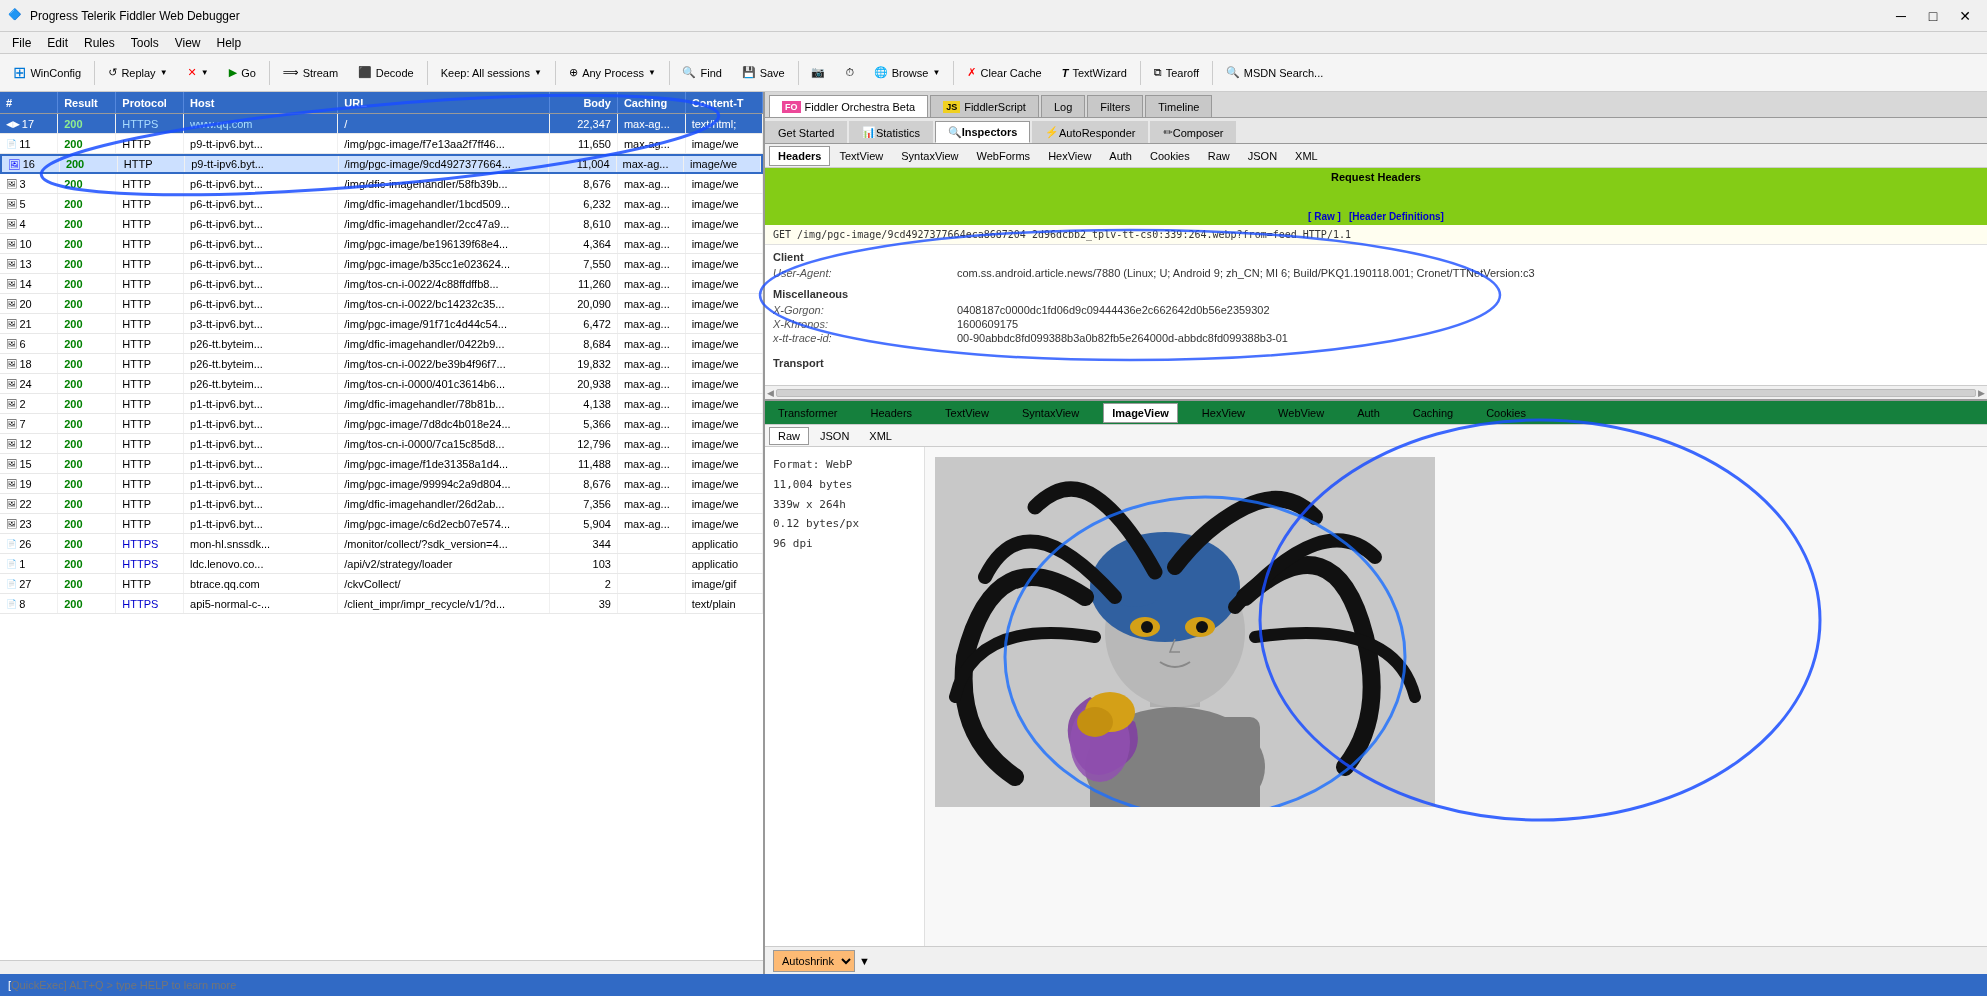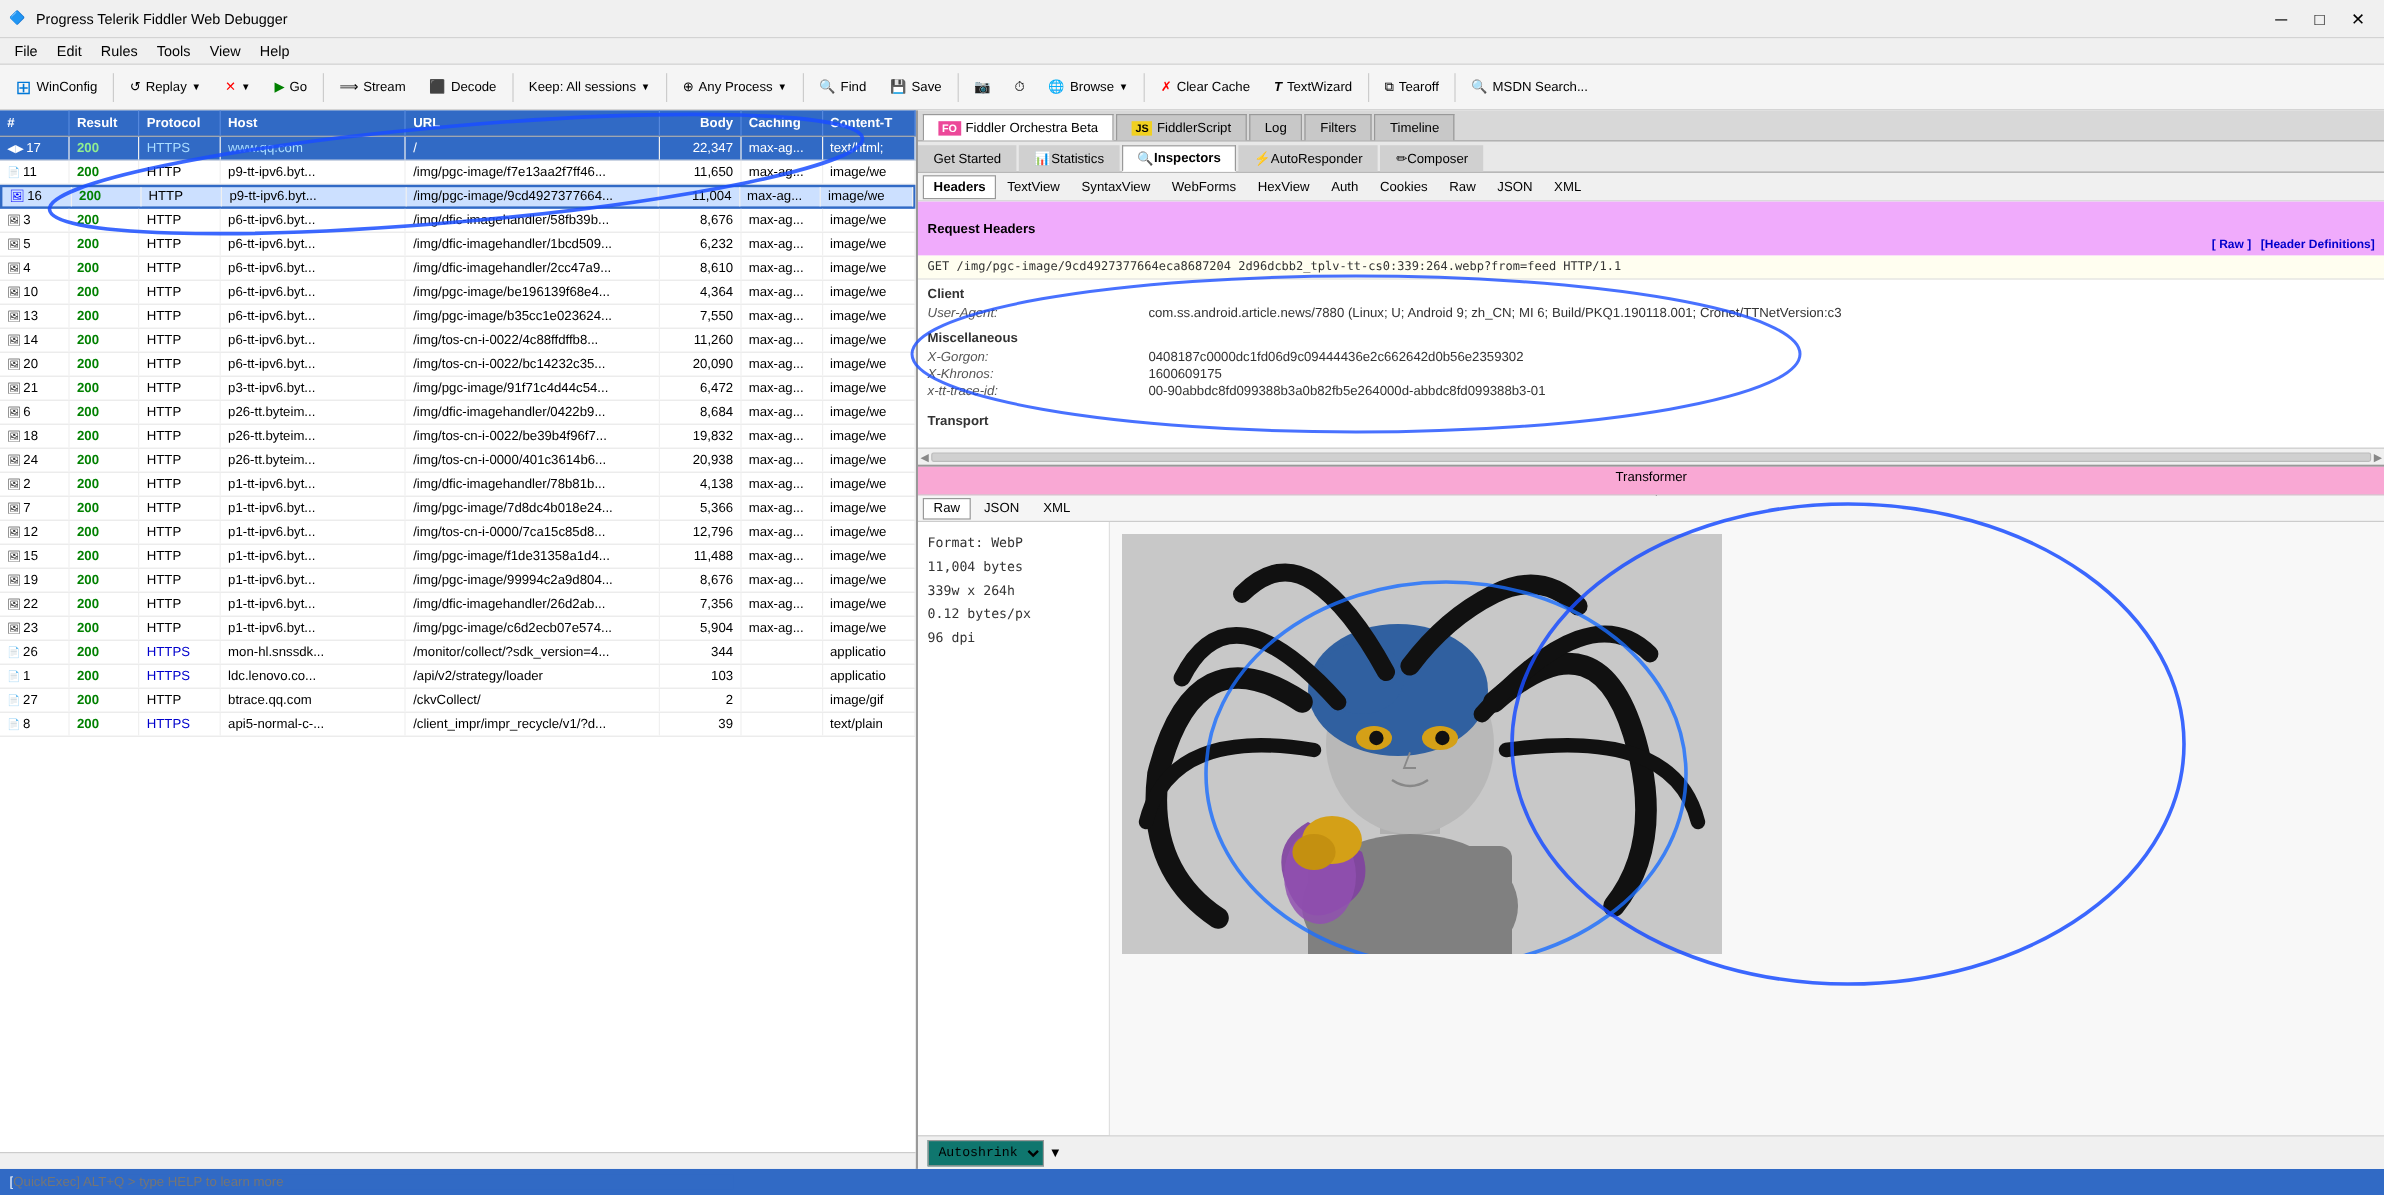--- a/index.html
+++ b/index.html
@@ -60,34 +60,34 @@
     .panel-tab { padding: 4px 12px; font-size: 11px; cursor: pointer; border: 1px solid transparent; border-bottom: none; background: #d0d0d0; margin-right: 2px; height: 22px; display: flex; align-items: center; }
     .panel-tab.active { background: white; border-color: #999; border-bottom: 1px solid white; font-weight: bold; }
     
     
     .inspector-tabs { display: flex; background: #f0f0f0; border-bottom: 1px solid #ccc; height: 24px; align-items: center; padding: 0 4px; flex-wrap: wrap; }
     .inspector-tab { padding: 2px 8px; font-size: 11px; cursor: pointer; border: 1px solid transparent; height: 20px; display: flex; align-items: center; }
     .inspector-tab.active { background: white; border-color: #999; font-weight: bold; }
     
     
     .request-section { background: white; border-bottom: 2px solid #999; flex-shrink: 0; }
-    .section-header { background: #f0abfc; padding: 3px 8px; font-weight: bold; font-size: 11px; display: flex; justify-content: space-between; align-items: center; }
+    .section-header { background: #84cc16; padding: 3px 8px; font-weight: bold; font-size: 11px; display: flex; justify-content: space-between; align-items: center; flex-direction: column; }
     .section-header-links { display: flex; gap: 8px; color: #0000cc; cursor: pointer; font-size: 10px; margin-top: 28px; }
     .request-url { padding: 4px 8px; font-family: monospace; font-size: 10px; color: #333; background: #fffef0; border-bottom: 1px solid #e0e0e0; word-break: break-all; }
     
     .headers-content { padding: 6px 8px; max-height: 180px; overflow-y: auto; font-size: 11px; }
     .header-group { margin-bottom: 8px; }
     .header-group-title { font-weight: bold; color: #333; margin-bottom: 3px; }
     .header-row { display: flex; gap: 4px; padding: 1px 0; }
     .header-name { color: #555; min-width: 180px; font-style: italic; }
     .header-value { color: #333; word-break: break-all; }
     
     
     .response-section { flex: 1; display: flex; flex-direction: column; }
-    .response-tabs-row { display: flex; background: #f9a8d4; border-bottom: 1px solid #ccc; height: 24px; align-items: center; padding: 0 4px; gap: 2px; flex-direction: column; }
+    .response-tabs-row { display: flex; background: #15803d; border-bottom: 1px solid #ccc; height: 24px; align-items: center; padding: 0 4px; gap: 15px; }
     .response-tab { padding: 2px 8px; font-size: 11px; cursor: pointer; border: 1px solid transparent; height: 20px; display: flex; align-items: center; }
     .response-tab.active { background: white; border-color: #999; font-weight: bold; }
     
     .response-sub-tabs { display: flex; background: #f5f5f5; border-bottom: 1px solid #ccc; height: 22px; align-items: center; padding: 0 4px; gap: 2px; }
     .response-sub-tab { padding: 1px 8px; font-size: 11px; cursor: pointer; border: 1px solid transparent; height: 18px; display: flex; align-items: center; }
     .response-sub-tab.active { background: white; border-color: #999; }
     
     .response-content { flex: 1; display: flex; background: white; }
     .response-meta { padding: 8px; font-size: 11px; min-width: 160px; color: #333; line-height: 1.8; font-family: monospace; border-right: 1px solid #e0e0e0; }
     .response-image { flex: 1; display: flex; align-items: flex-start; justify-content: flex-start; padding: 10px; background: #f8f8f8; overflow: hidden; position: relative; }
@@ -101,21 +101,21 @@
     .fo-tab.active { background: white; }
     
     .col-header { background: #316AC5; color: white; font-weight: bold; }
 
     .transport-row { font-weight: bold; padding: 4px 0 2px 0; }
     
     .scrollbar-area { height: 14px; background: #f0f0f0; border-top: 1px solid #ccc; }
     
     
     .autoshrink-bar { height: 28px; background: #f0f0f0; border-top: 1px solid #ccc; display: flex; align-items: center; padding: 0 8px; gap: 4px; font-size: 11px; }
-    .autoshrink-select { height: 22px; padding: 1px 4px; border: 1px solid #999; background: #0f766e; font-size: 11px; font-family: Liberation Mono, monospace; }
+    .autoshrink-select { height: 22px; padding: 1px 4px; border: 1px solid #999; background: #fdba74; font-size: 11px; }
   </style>
 </head>
 <body>
 
 <div class="titlebar">
   <span class="titlebar-icon">🔷</span>
   <span class="titlebar-title">Progress Telerik Fiddler Web Debugger</span>
   <div class="titlebar-controls">
     <button class="titlebar-btn">─</button>
     <button class="titlebar-btn">□</button>

